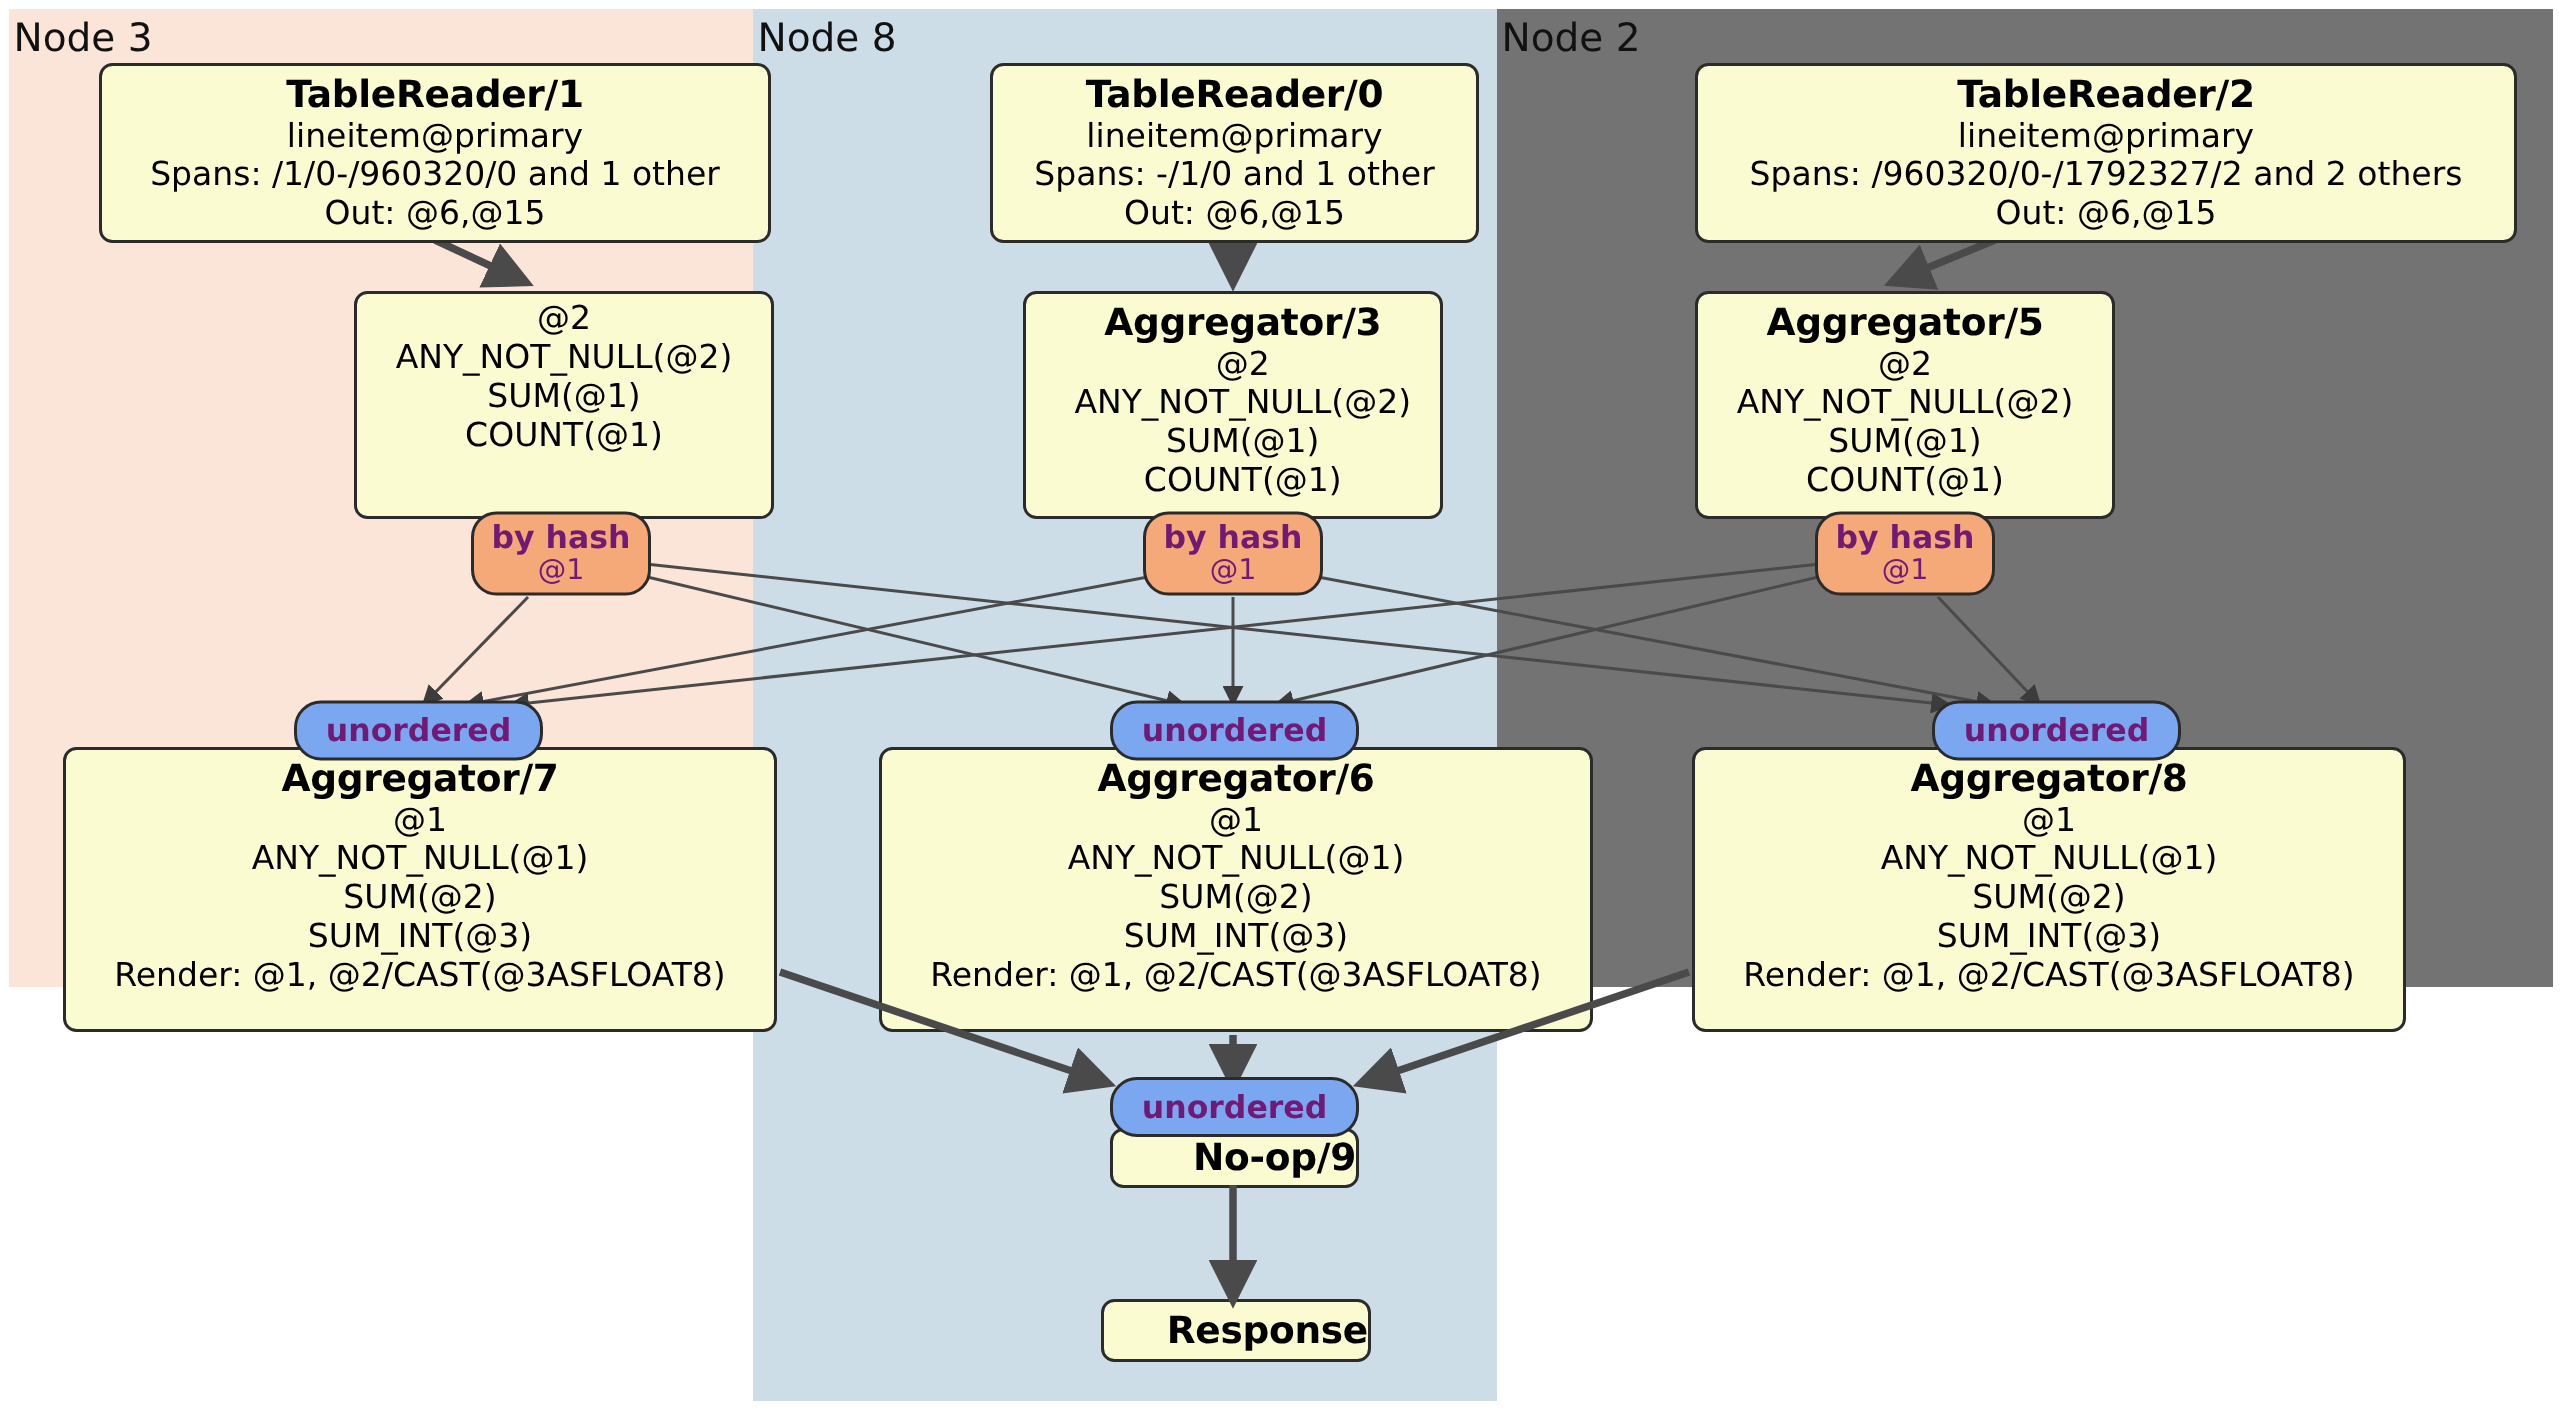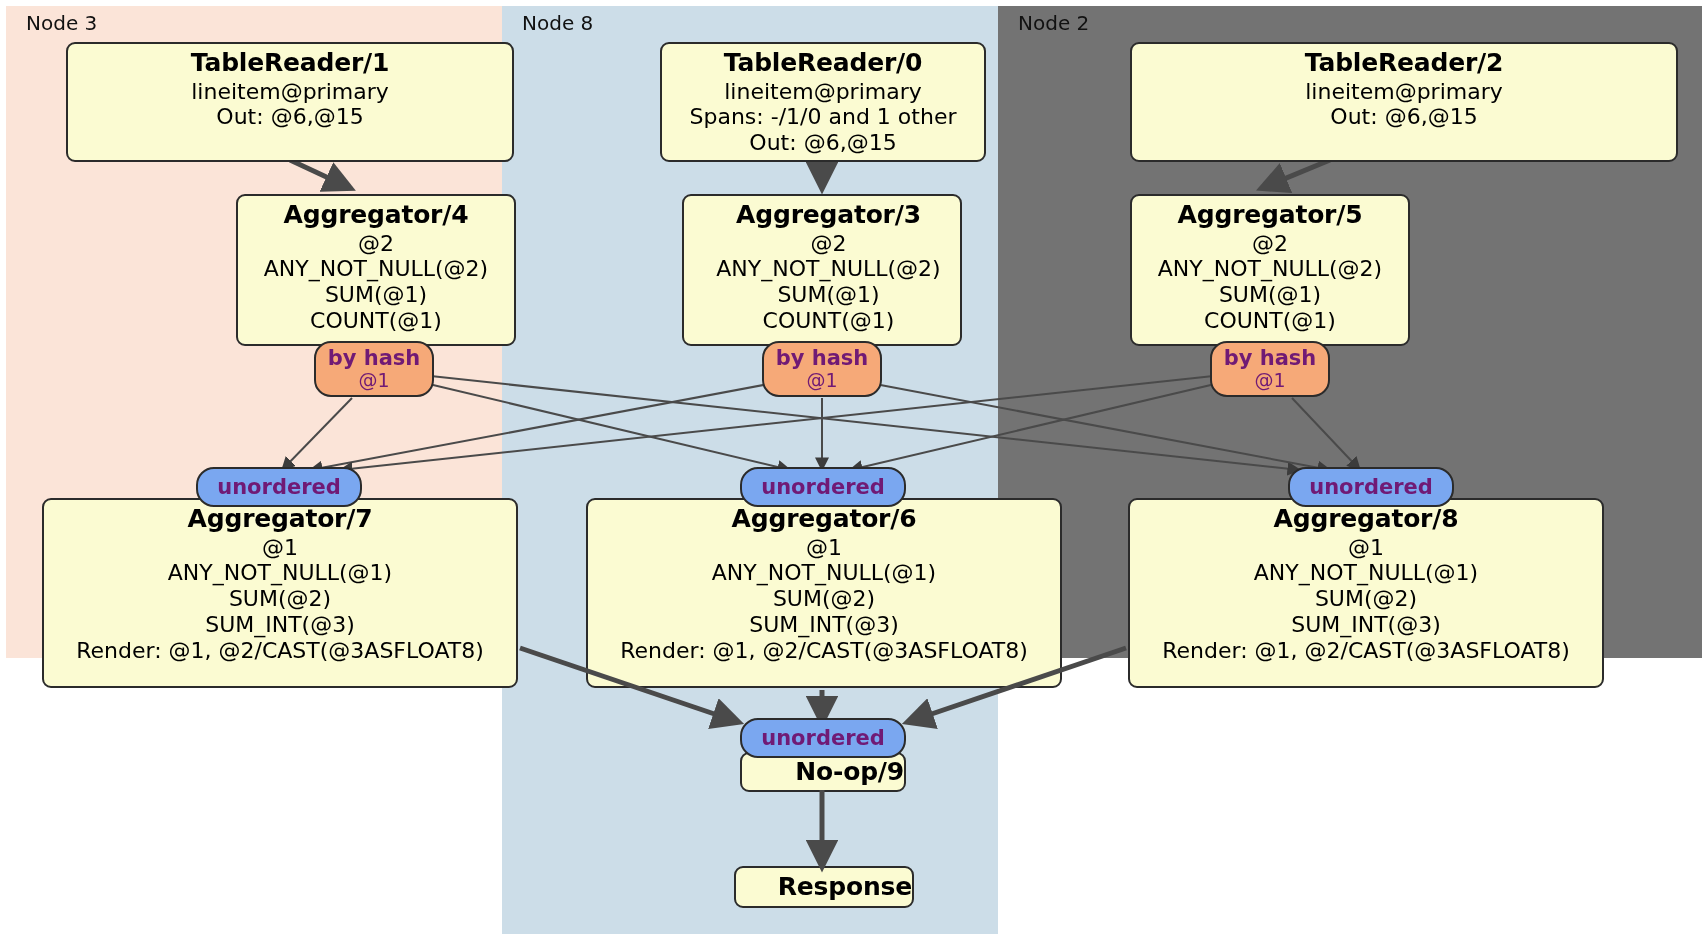--- a/index.html
+++ b/index.html
@@ -19,22 +19,22 @@
   }
 
   
   .node-panel {
     position: absolute;
     box-sizing: border-box;
   }
   .node-panel .node-label {
     position: absolute;
     top: 6px;
-    left: 20px;
-    font-size: 20px;
+    left: 3px;
+    font-size: 26px;
     color: #111111;
     line-height: 1.1;
     white-space: nowrap;
   }
 
   
   .proc-box {
     position: absolute;
     box-sizing: border-box;
     background: #fbfbd2;
@@ -168,38 +168,39 @@
 
       <path d="M 1232 374 L 340 470"></path>
       <path d="M 1232 380 L 850 470"></path>
       <path d="M 1292 398 L 1360 470"></path>
     </g>
   </svg>
 
   <div class="proc-box" style="left:66px; top:42px; width:448px; height:120px;">
     <div class="proc-title">TableReader/1</div>
     <div class="proc-line">lineitem@primary</div>
+    <div class="proc-line">Spans: /1/0-/960320/0 and 1 other</div>
     <div class="proc-line">Out: @6,@15</div>
   </div>
 
   <div class="proc-box" style="left:660px; top:42px; width:326px; height:120px;">
     <div class="proc-title">TableReader/0</div>
     <div class="proc-line">lineitem@primary</div>
     <div class="proc-line">Spans: -/1/0 and 1 other</div>
     <div class="proc-line">Out: @6,@15</div>
   </div>
 
   <div class="proc-box" style="left:1130px; top:42px; width:548px; height:120px;">
     <div class="proc-title">TableReader/2</div>
     <div class="proc-line">lineitem@primary</div>
+    <div class="proc-line">Spans: /960320/0-/1792327/2 and 2 others</div>
     <div class="proc-line">Out: @6,@15</div>
   </div>
 
   <div class="proc-box" style="left:236px; top:194px; width:280px; height:152px;">
-    <div class="proc-title">Aggregator/4</div>
     <div class="proc-line">@2</div>
     <div class="proc-line">ANY_NOT_NULL(@2)</div>
     <div class="proc-line">SUM(@1)</div>
     <div class="proc-line">COUNT(@1)</div>
   </div>
 
   <div class="proc-box" style="left:682px; top:194px; width:280px; height:152px;padding-left:13px;">
     <div class="proc-title">Aggregator/3</div>
     <div class="proc-line">@2</div>
     <div class="proc-line">ANY_NOT_NULL(@2)</div>

